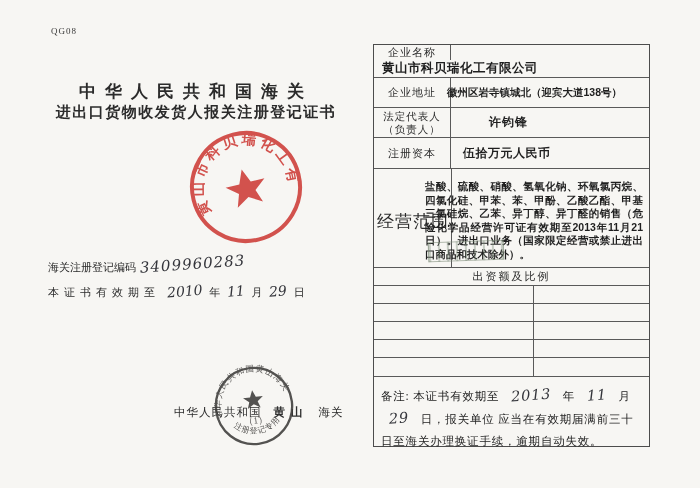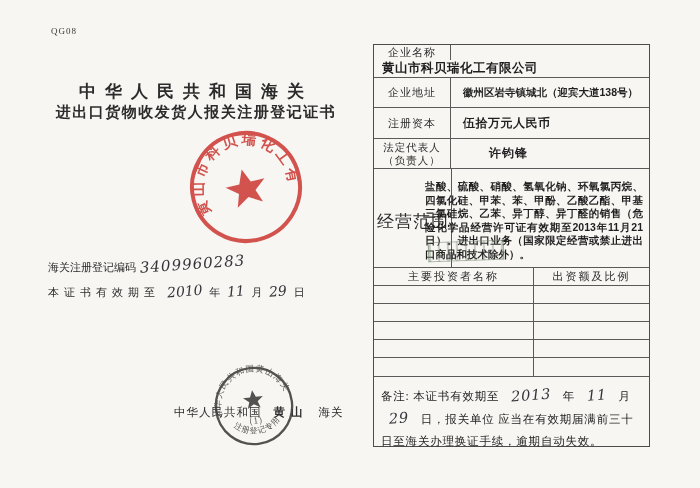--- a/index.html
+++ b/index.html
@@ -24,21 +24,21 @@
   
   .cert-table{left:373px;top:44px;width:275px;height:401px;border:1.5px solid #4c4c4c;background:transparent;}
   .trow{display:flex;border-bottom:1px solid #595959;box-sizing:border-box;}
   .trow:last-child{border-bottom:none;}
   .lcell{width:77px;border-right:1px solid #595959;box-sizing:border-box;display:flex;
          flex-direction:column;align-items:center;justify-content:center;
          font-size:11px;letter-spacing:1px;}
   .vcell{flex:1;display:flex;align-items:center;box-sizing:border-box;
          font-family:"Liberation Sans","DejaVu Sans",sans-serif;font-weight:bold;color:#1f1f1f;}
   .r1{height:33px;flex-direction:column;} .r1 .vcell{font-size:12.5px;padding-left:8px;letter-spacing:.5px;}
-  .r2{height:30px;gap:16px;} .r2 .vcell{font-size:10.5px;margin-left:-4px;letter-spacing:0;}
+  .r2{height:30px;} .r2 .vcell{font-size:10.5px;margin-left:-4px;letter-spacing:0;}
   .r3{height:30px;} .r3 .vcell{font-size:12px;padding-left:38px;letter-spacing:1px;}
   .r3 .lcell{font-size:10.5px;line-height:13px;}
   .r4{height:31px;} .r4 .vcell{font-size:12px;padding-left:12px;letter-spacing:.5px;}
   .r5{height:99px;position:relative;border-bottom:1px solid #595959;box-sizing:border-box;}
   .r5 .divline{position:absolute;left:77px;top:0;bottom:0;width:1px;background:#595959;}
   .r5 .scope-label{position:absolute;left:3px;top:41px;font-size:17px;letter-spacing:1px;color:#2b2b2b;}
   .r5 .scope-text{position:absolute;left:51px;top:11px;width:218px;z-index:2;
         font-family:"Liberation Sans","DejaVu Sans",sans-serif;font-weight:bold;
         font-size:10.5px;line-height:13.5px;color:#1f1f1f;text-align:justify;}
   .faded-stamp{position:absolute;left:54px;top:72px;width:74px;height:18px;z-index:3;
@@ -115,42 +115,41 @@
   <div class="trow r1">
     <div class="lcell">企业名称</div>
     <div class="vcell">黄山市科贝瑞化工有限公司</div>
   </div>
 
   <div class="trow r2">
     <div class="lcell">企业地址</div>
     <div class="vcell">徽州区岩寺镇城北（迎宾大道138号）</div>
   </div>
 
-  <div class="trow r4">
-    <div class="lcell">注册资本</div>
-    <div class="vcell">伍拾万元人民币</div>
-  </div>
-
   <div class="trow r3">
     <div class="lcell">
       <span>法定代表人</span>
       <span>（负责人）</span>
     </div>
     <div class="vcell">许钧锋</div>
+  </div>
+
+  <div class="trow r4">
+    <div class="lcell">注册资本</div>
+    <div class="vcell">伍拾万元人民币</div>
   </div>
 
   <div class="r5">
     <div class="divline"></div>
     <div class="scope-label">经营范围</div>
     <div class="scope-text">盐酸、硫酸、硝酸、氢氧化钠、环氧氯丙烷、四氯化硅、甲苯、苯、甲酚、乙酸乙酯、甲基三氯硅烷、乙苯、异丁醇、异丁醛的销售（危险化学品经营许可证有效期至2013年11月21日）。进出口业务（国家限定经营或禁止进出口商品和技术除外）。</div>
     <div class="faded-stamp"></div>
   </div>
 
   <div class="trow inv-head">
-    <div class="icell inv-l">主要投资者名称</div>
     <div class="icell inv-r">出资额及比例</div>
   </div>
 
   <div class="trow inv-row">
     <div class="icell inv-l"></div>
     <div class="icell inv-r"></div>
   </div>
   <div class="trow inv-row">
     <div class="icell inv-l"></div>
     <div class="icell inv-r"></div>

